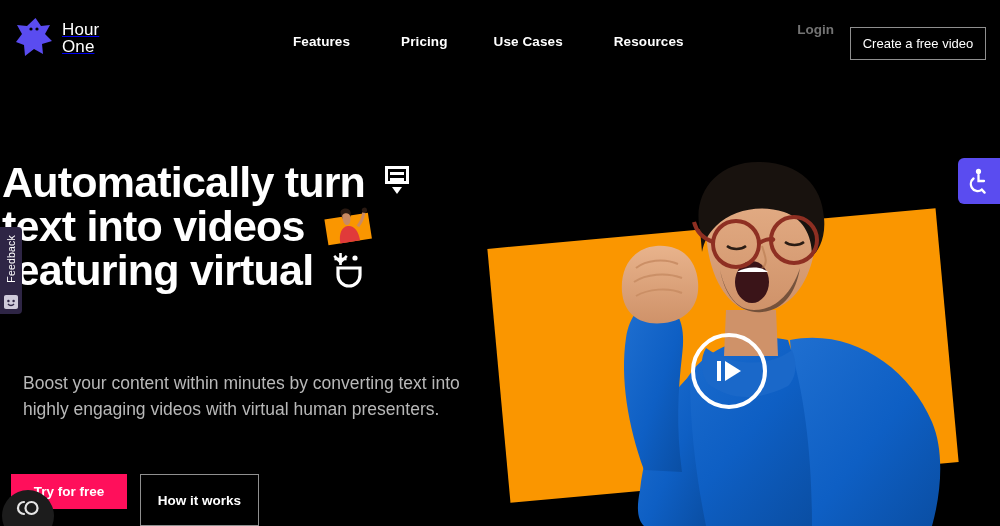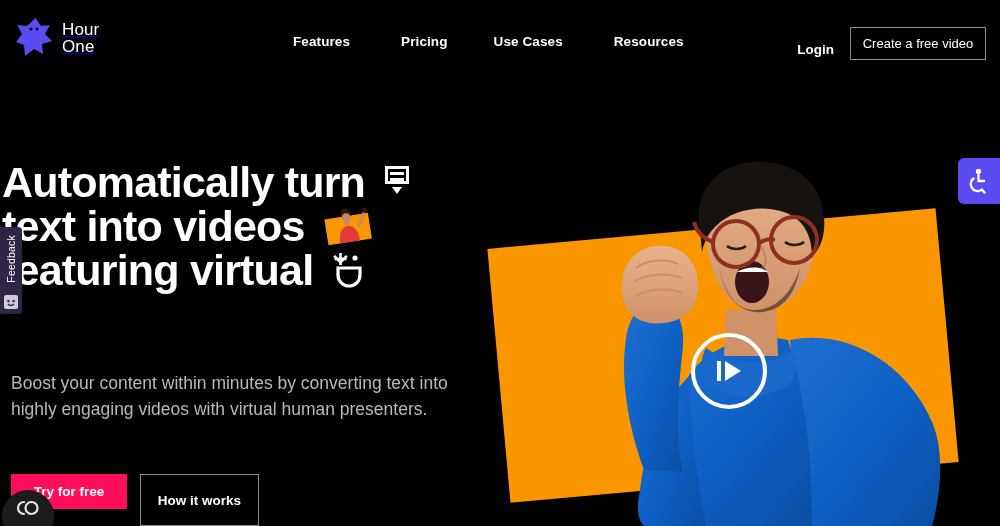--- a/index.html
+++ b/index.html
@@ -25,22 +25,22 @@
   .nav { position: absolute; left: 293px; top: 34px; display: flex; gap: 0; }
   .nav a {
     color: #ffffff; font-size: 13.5px; font-weight: 600; text-decoration: none;
     letter-spacing: .1px; white-space: nowrap;
   }
   .nav a:nth-child(1) { margin-right: 51px; }
   .nav a:nth-child(2) { margin-right: 46px; }
   .nav a:nth-child(3) { margin-right: 51px; }
 
   .login-link {
-    position: absolute; right: 166px; top: 42px;
-    color: #ffffff; font-size: 13.5px; font-weight: 600; text-decoration: none;
+    position: absolute; right: 166px; top: 22px;
+    color: #737373; font-size: 13.5px; font-weight: 600; text-decoration: none;
   }
   .cta-outline {
     position: absolute; right: 14px; top: 27px;
     width: 136px; height: 33px;
     border: 1px solid #8f8f8f; background: transparent;
     color: #ffffff; font-size: 13px; font-weight: 500;
     display: flex; align-items: center; justify-content: center;
     cursor: pointer; font-family: "Liberation Sans", sans-serif; text-align: center;
   }
 
@@ -52,21 +52,21 @@
     font-weight: 700;
     line-height: 44px;
     letter-spacing: -0.8px;
     margin-left: 2px;
     width: 470px;
   }
   .headline .line { display: block; white-space: nowrap; position: relative; height: 44px; }
   .hl-icon { display: inline-block; vertical-align: middle; position: relative; }
 
   .subhead {
-    position: absolute; left: 11px; top: 210px;
+    position: absolute; left: 23px; top: 210px;
     width: 460px;
     color: #b8b8b8; font-size: 17.5px; line-height: 26px; font-weight: 400;
   }
 
   .btn-row { position: absolute; left: 11px; top: 314px; display: flex; gap: 13px; }
   .btn-pink {
     width: 116px; height: 35px; background: #ff0f5b; border: none;
     color: #ffffff; font-size: 13.5px; font-weight: 600;
     display: flex; align-items: center; justify-content: center; cursor: pointer;
     font-family: "Liberation Sans", sans-serif;

